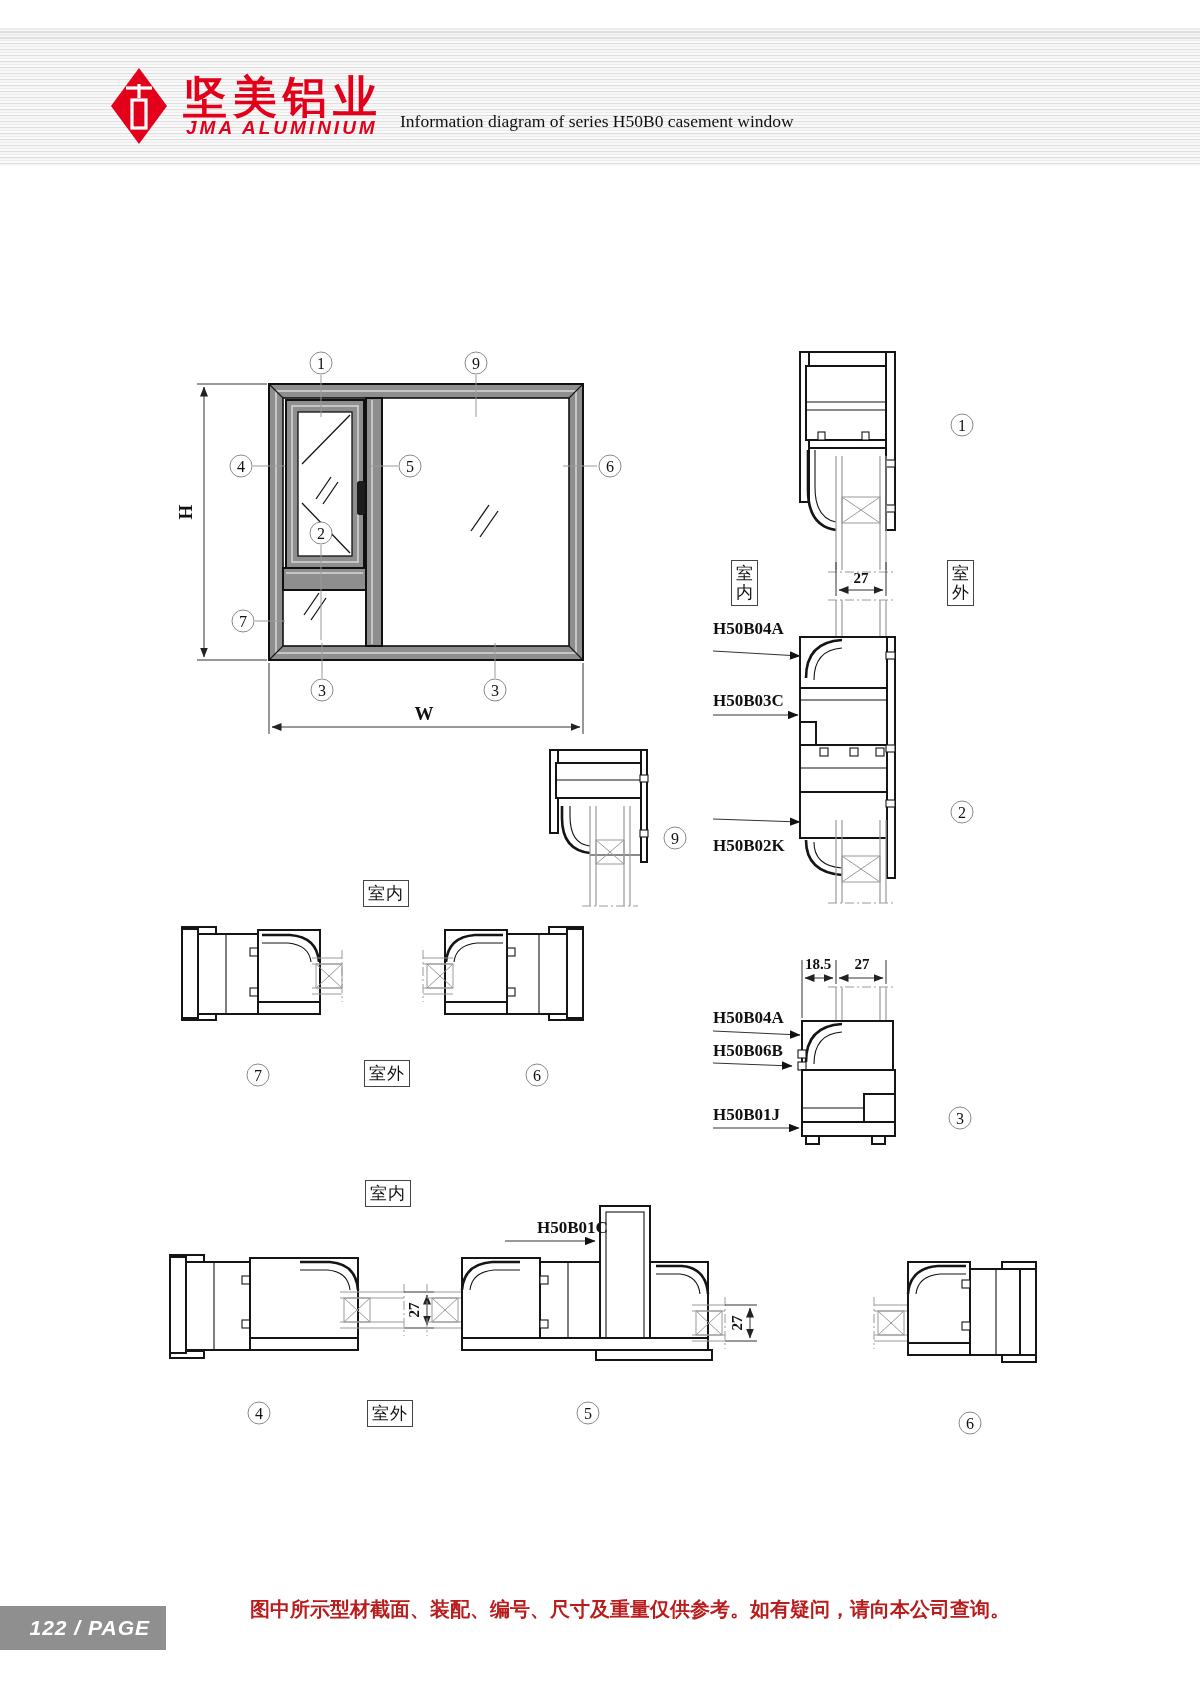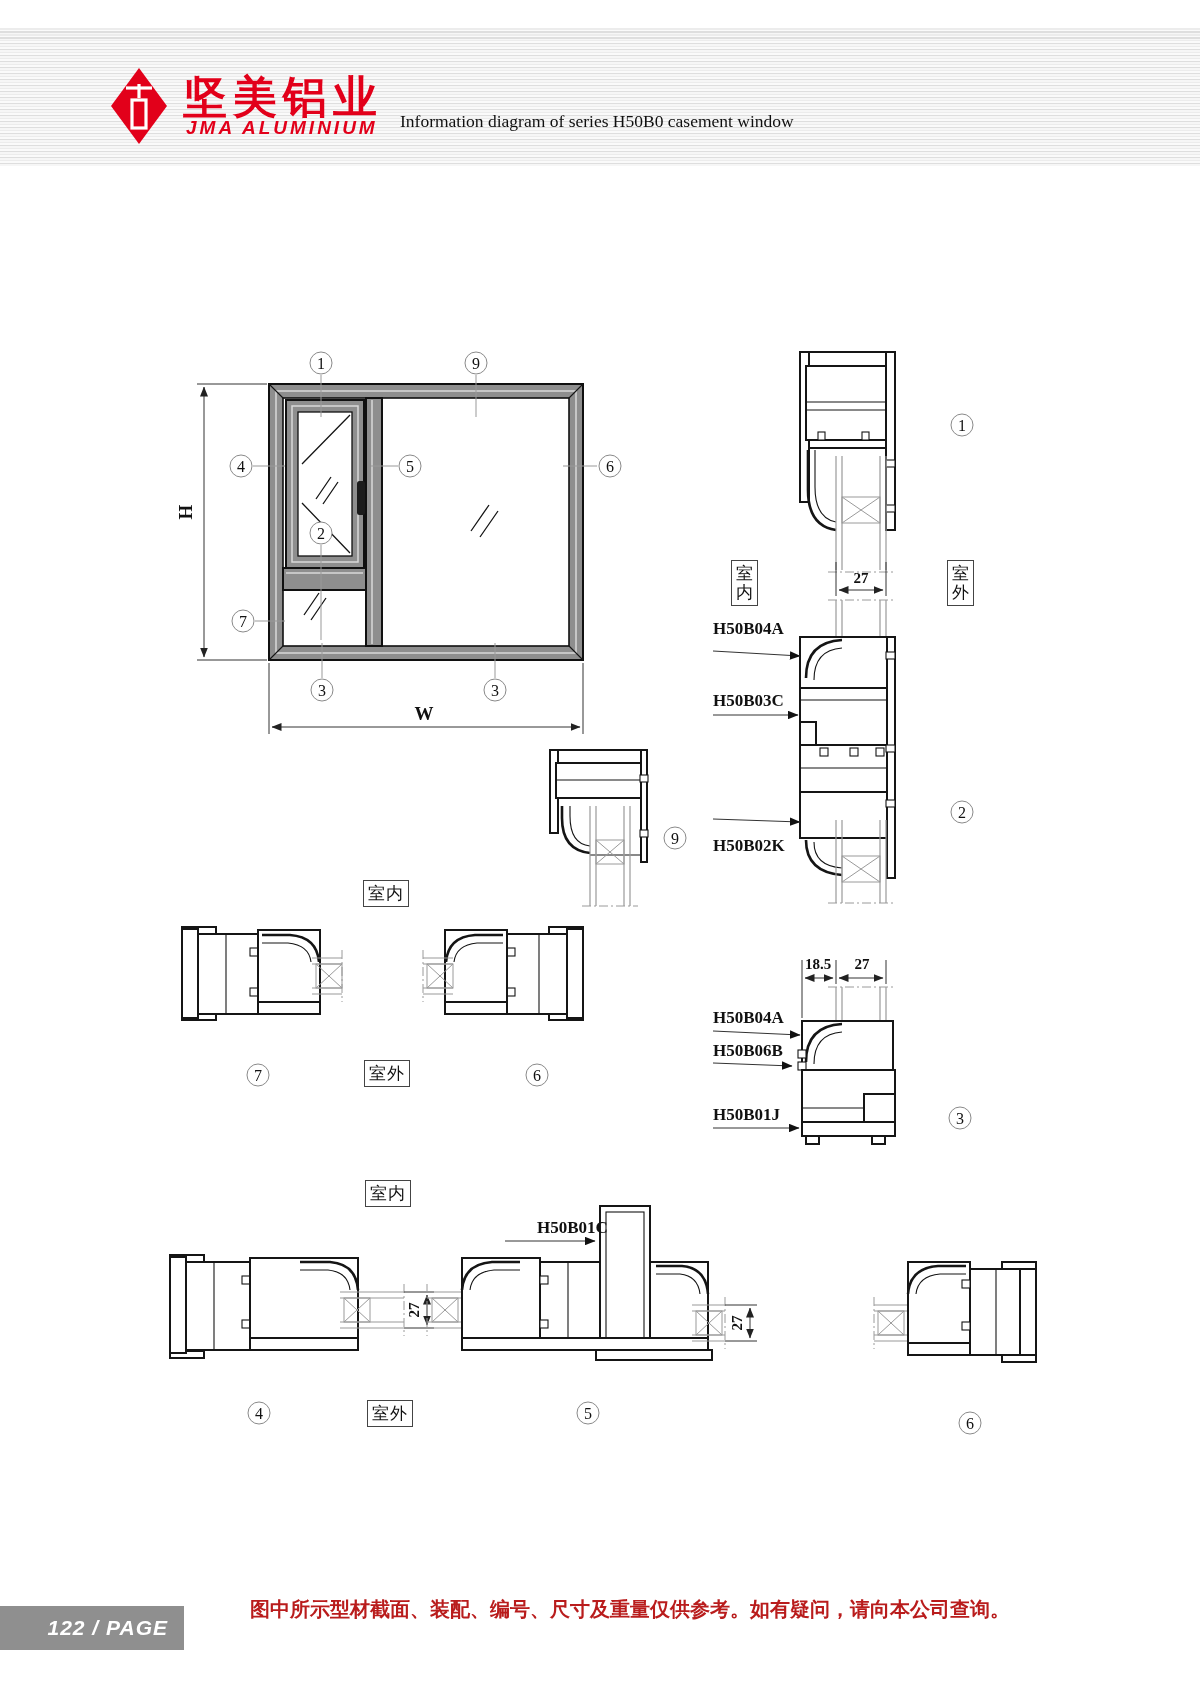--- a/index.html
+++ b/index.html
@@ -26,21 +26,21 @@
   .hbox{position:absolute;border:1.2px solid #444;background:#fff;padding:1px 4px;
     font-size:17px;color:#111;letter-spacing:1px;white-space:nowrap;}
   .plabel{position:absolute;font:600 17px "Liberation Serif",serif;color:#111;white-space:nowrap;}
   .dimtxt{position:absolute;font:600 15px "Liberation Serif",serif;color:#111;
     transform:translate(-50%,-50%);white-space:nowrap;}
   .dimtxt.rot{transform:translate(-50%,-50%) rotate(-90deg);}
   .axis{position:absolute;font:600 19px "Liberation Serif",serif;color:#111;
     transform:translate(-50%,-50%);}
   .axis.rot{transform:translate(-50%,-50%) rotate(-90deg);}
   
-  .page-badge{position:absolute;left:0;top:1606px;width:184px;height:44px;background:#8f8f8f;
+  .page-badge{position:absolute;left:0;top:1606px;width:166px;height:44px;background:#8f8f8f;
     color:#fff;display:flex;align-items:center;justify-content:flex-end;padding-right:16px;
     font:700 21px "Liberation Sans",sans-serif;letter-spacing:1px;box-sizing:border-box;font-style:italic;}
   .note-cn{position:absolute;left:250px;top:1596px;font-size:20px;font-weight:600;color:#b91c1c;white-space:nowrap;}
   .note-en{position:absolute;left:250px;top:1625px;font-size:19px;color:#111;
     font-family:"Liberation Serif",serif;white-space:nowrap;}
   
   svg.art{position:absolute;left:0;top:0;}
   .p{fill:#fff;stroke:#151515;stroke-width:2;}
   .grayfill{fill:#8e8e8e;stroke:#101010;stroke-width:2;}
   .lite{fill:none;stroke:#d9d9d9;stroke-width:1.5;}

